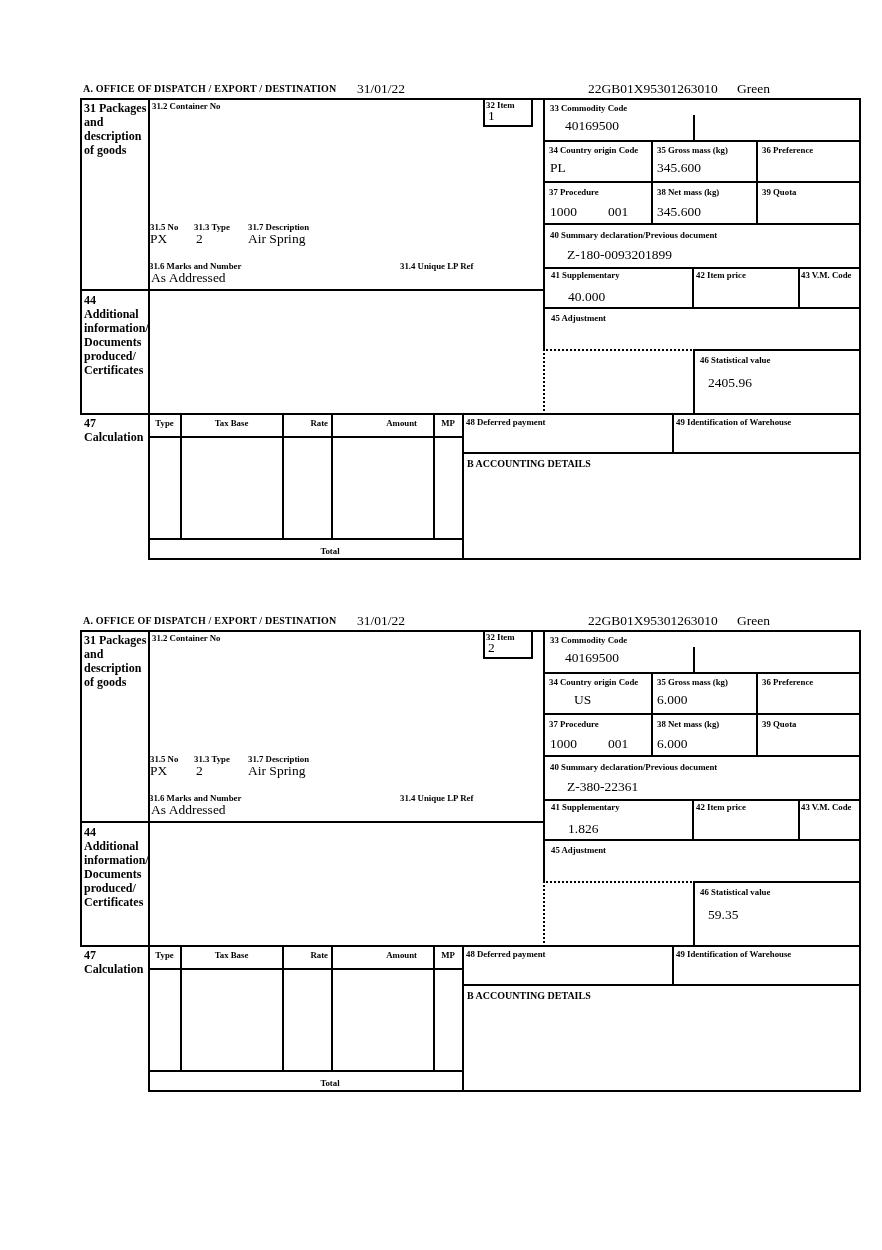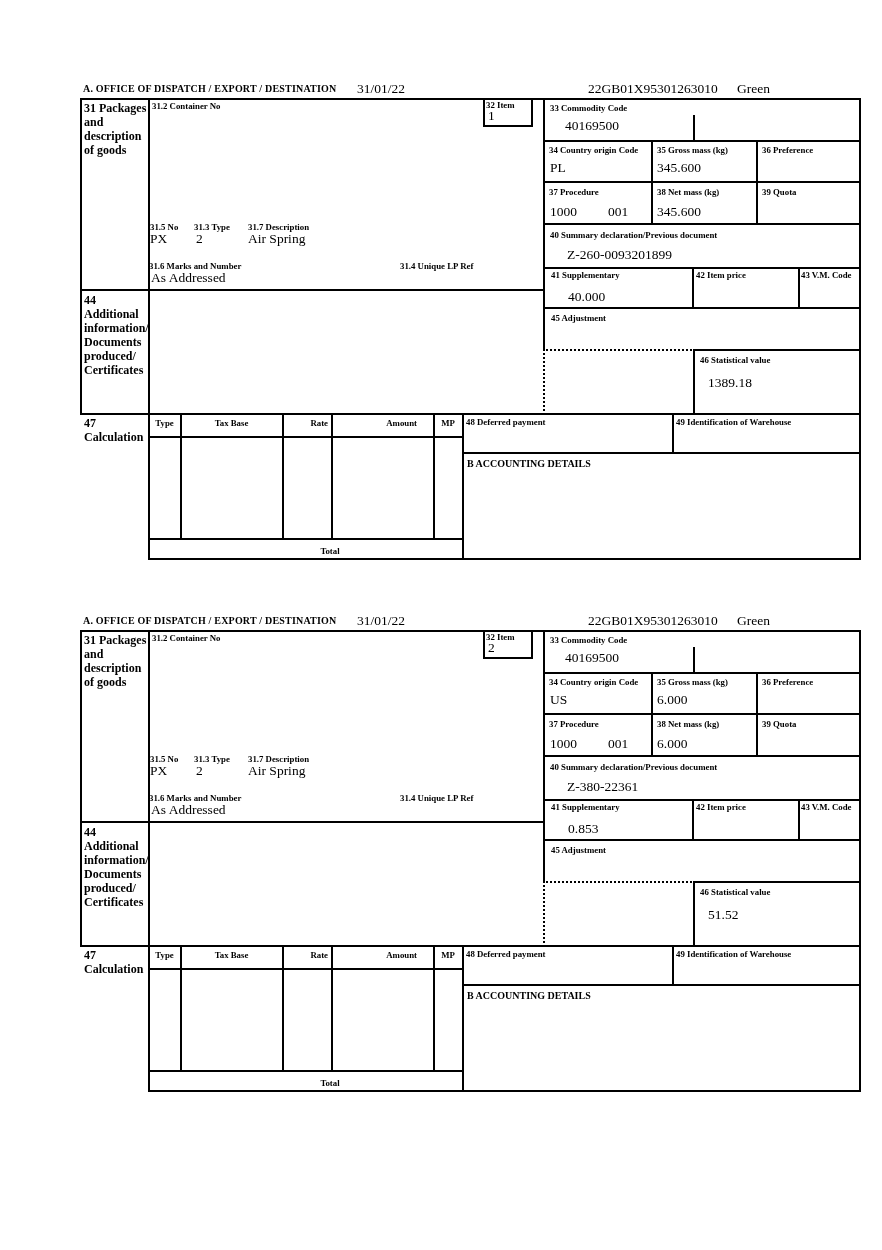--- a/index.html
+++ b/index.html
@@ -87,21 +87,21 @@
         <span class="lbl" style="left:682px;top:48px">36 Preference</span>
 
         <span class="lbl" style="left:469px;top:90px">37 Procedure</span>
         <span class="val" style="left:470px;top:106px">1000</span>
         <span class="val" style="left:528px;top:106px">001</span>
         <span class="lbl" style="left:577px;top:90px">38 Net mass (kg)</span>
         <span class="val" style="left:577px;top:106px">345.600</span>
         <span class="lbl" style="left:682px;top:90px">39 Quota</span>
 
         <span class="lbl" style="left:470px;top:133px">40 Summary declaration/Previous document</span>
-        <span class="val" style="left:487px;top:149px">Z-260-0093201899</span>
+        <span class="val" style="left:487px;top:149px">Z-180-0093201899</span>
 
         <span class="lbl" style="left:70px;top:125px">31.5 No</span>
         <span class="lbl" style="left:114px;top:125px">31.3 Type</span>
         <span class="lbl" style="left:168px;top:125px">31.7 Description</span>
         <span class="val" style="left:70px;top:133px">PX</span>
         <span class="val" style="left:116px;top:133px">2</span>
         <span class="val" style="left:168px;top:133px">Air Spring</span>
 
         <span class="lbl" style="left:69px;top:164px">31.6 Marks and Number</span>
         <span class="lbl" style="left:320px;top:164px">31.4 Unique LP Ref</span>
@@ -114,21 +114,21 @@
 
         <span class="lbl2" style="left:4px;top:195px">44</span>
         <span class="lbl2" style="left:4px;top:209px">Additional</span>
         <span class="lbl2" style="left:4px;top:223px">information/</span>
         <span class="lbl2" style="left:4px;top:237px">Documents</span>
         <span class="lbl2" style="left:4px;top:251px">produced/</span>
         <span class="lbl2" style="left:4px;top:265px">Certificates</span>
 
         <span class="lbl" style="left:471px;top:216px">45 Adjustment</span>
         <span class="lbl" style="left:620px;top:258px">46 Statistical value</span>
-        <span class="val" style="left:628px;top:277px">1389.18</span>
+        <span class="val" style="left:628px;top:277px">2405.96</span>
 
         <span class="lbl2" style="left:4px;top:318px">47</span>
         <span class="lbl2" style="left:4px;top:332px">Calculation</span>
         <span class="ch" style="left:68px;width:33px;text-align:center">Type</span>
         <span class="ch" style="left:100px;width:103px;text-align:center">Tax Base</span>
         <span class="ch" style="left:202px;width:50px;text-align:right;padding-right:4px">Rate</span>
         <span class="ch" style="left:251px;width:103px;text-align:right;padding-right:17px">Amount</span>
         <span class="ch" style="left:353px;width:30px;text-align:center">MP</span>
         <span class="ch" style="left:180px;top:448px;width:140px;text-align:center">Total</span>
 
@@ -189,21 +189,21 @@
         <span class="lbl2" style="left:4px;top:45px">of goods</span>
 
         <span class="lbl" style="left:72px;top:4px">31.2 Container No</span>
         <span class="lbl" style="left:406px;top:3px">32 Item</span>
         <span class="val" style="left:408px;top:10px">2</span>
 
         <span class="lbl" style="left:470px;top:6px">33 Commodity Code</span>
         <span class="val" style="left:485px;top:20px">40169500</span>
 
         <span class="lbl" style="left:469px;top:48px">34 Country origin Code</span>
-        <span class="val" style="left:470px;top:62px">US</span>
+        <span class="val" style="left:494px;top:62px">US</span>
         <span class="lbl" style="left:577px;top:48px">35 Gross mass (kg)</span>
         <span class="val" style="left:577px;top:62px">6.000</span>
         <span class="lbl" style="left:682px;top:48px">36 Preference</span>
 
         <span class="lbl" style="left:469px;top:90px">37 Procedure</span>
         <span class="val" style="left:470px;top:106px">1000</span>
         <span class="val" style="left:528px;top:106px">001</span>
         <span class="lbl" style="left:577px;top:90px">38 Net mass (kg)</span>
         <span class="val" style="left:577px;top:106px">6.000</span>
         <span class="lbl" style="left:682px;top:90px">39 Quota</span>
@@ -216,34 +216,34 @@
         <span class="lbl" style="left:168px;top:125px">31.7 Description</span>
         <span class="val" style="left:70px;top:133px">PX</span>
         <span class="val" style="left:116px;top:133px">2</span>
         <span class="val" style="left:168px;top:133px">Air Spring</span>
 
         <span class="lbl" style="left:69px;top:164px">31.6 Marks and Number</span>
         <span class="lbl" style="left:320px;top:164px">31.4 Unique LP Ref</span>
         <span class="val" style="left:71px;top:172px">As Addressed</span>
 
         <span class="lbl" style="left:471px;top:173px">41 Supplementary</span>
-        <span class="val" style="left:488px;top:191px">0.853</span>
+        <span class="val" style="left:488px;top:191px">1.826</span>
         <span class="lbl" style="left:616px;top:173px">42 Item price</span>
         <span class="lbl" style="left:721px;top:173px">43 V.M. Code</span>
 
         <span class="lbl2" style="left:4px;top:195px">44</span>
         <span class="lbl2" style="left:4px;top:209px">Additional</span>
         <span class="lbl2" style="left:4px;top:223px">information/</span>
         <span class="lbl2" style="left:4px;top:237px">Documents</span>
         <span class="lbl2" style="left:4px;top:251px">produced/</span>
         <span class="lbl2" style="left:4px;top:265px">Certificates</span>
 
         <span class="lbl" style="left:471px;top:216px">45 Adjustment</span>
         <span class="lbl" style="left:620px;top:258px">46 Statistical value</span>
-        <span class="val" style="left:628px;top:277px">51.52</span>
+        <span class="val" style="left:628px;top:277px">59.35</span>
 
         <span class="lbl2" style="left:4px;top:318px">47</span>
         <span class="lbl2" style="left:4px;top:332px">Calculation</span>
         <span class="ch" style="left:68px;width:33px;text-align:center">Type</span>
         <span class="ch" style="left:100px;width:103px;text-align:center">Tax Base</span>
         <span class="ch" style="left:202px;width:50px;text-align:right;padding-right:4px">Rate</span>
         <span class="ch" style="left:251px;width:103px;text-align:right;padding-right:17px">Amount</span>
         <span class="ch" style="left:353px;width:30px;text-align:center">MP</span>
         <span class="ch" style="left:180px;top:448px;width:140px;text-align:center">Total</span>
 

